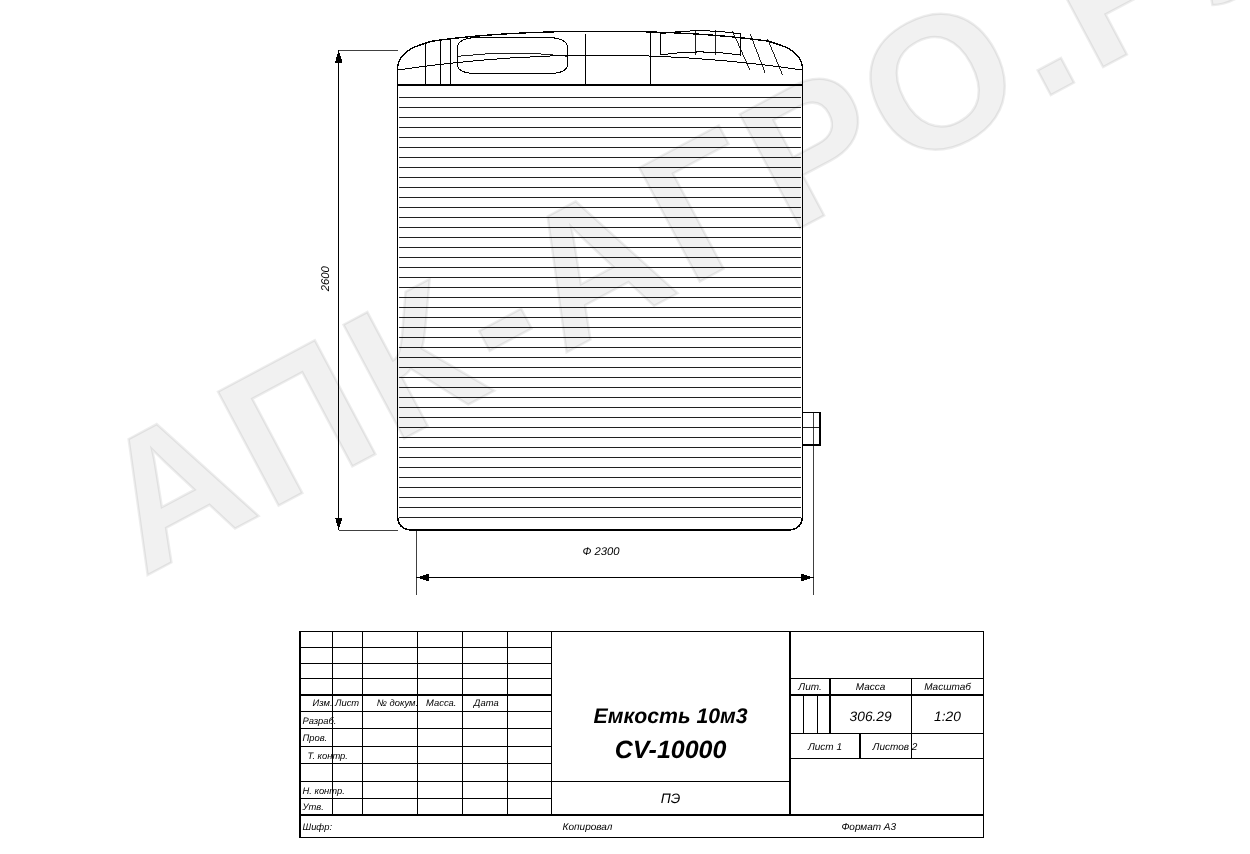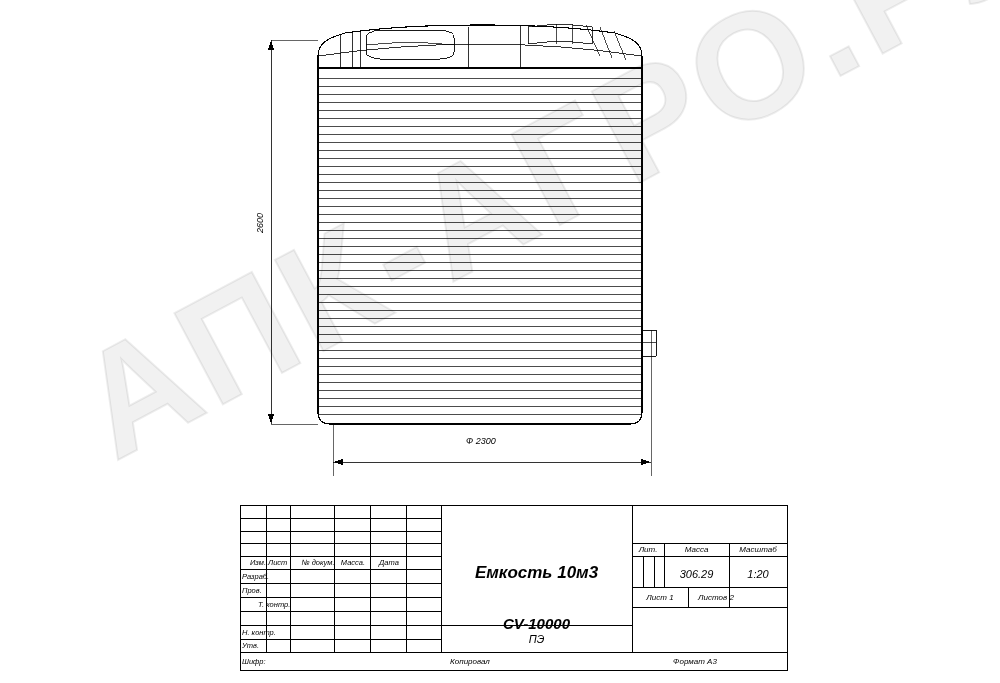--- a/index.html
+++ b/index.html
@@ -81,24 +81,23 @@
   }
   .tb-italic {
     font-style: italic;
   }
   .tb-big {
     font-size: 17px;
     font-style: italic;
     font-weight: bold;
   }
   .tb-big2 {
-    font-size: 15px;
+    font-size: 20px;
     font-style: italic;
     font-weight: bold;
-    margin-top: 23px;
   }
   .dim-label {
     position: absolute;
     font-size: 9px;
     font-style: italic;
     color: #000;
     white-space: nowrap;
   }
   .dim-vert {
     transform: rotate(-90deg);
@@ -253,21 +252,21 @@
   <div id="title-block">
 
     <div class="tb-cell tb-label tb-italic" style="left:0px; top:51px; width:26px; height:13px;padding-left:10px;">Изм.</div>
     <div class="tb-cell tb-label tb-italic" style="left:26px; top:51px; width:24px; height:13px;">Лист</div>
     <div class="tb-cell tb-label tb-italic tb-center" style="left:50px; top:51px; width:44px; height:13px;padding-left:12px;">№ докум.</div>
     <div class="tb-cell tb-label tb-italic tb-center" style="left:94px; top:51px; width:36px; height:13px;">Масса.</div>
     <div class="tb-cell tb-label tb-italic tb-center" style="left:130px; top:51px; width:36px; height:13px;">Дата</div>
 
     <div class="tb-cell tb-label tb-italic" style="left:0px; top:64px; width:50px; height:14px;">Разраб.</div>
     <div class="tb-cell tb-label tb-italic" style="left:0px; top:78px; width:50px; height:14px;">Пров.</div>
-    <div class="tb-cell tb-label tb-italic" style="left:16px; top:92px; width:50px; height:14px;">Т. контр.</div>
+    <div class="tb-cell tb-label tb-italic" style="left:4px; top:92px; width:50px; height:14px;">Т. контр.</div>
     <div class="tb-cell tb-label tb-italic" style="left:0px; top:106px; width:50px; height:14px;"></div>
     <div class="tb-cell tb-label tb-italic" style="left:0px; top:120px; width:50px; height:14px;">Н. контр.</div>
     <div class="tb-cell tb-label tb-italic" style="left:0px; top:134px; width:50px; height:13px;">Утв.</div>
 
     <div class="tb-cell tb-big tb-center" style="left:201px; top:57px; width:191px; height:22px;">Емкость 10м3</div>
     <div class="tb-cell tb-big2 tb-center" style="left:201px; top:83px; width:191px; height:24px;">CV-10000</div>
     <div class="tb-cell tb-italic tb-center" style="left:201px; top:120px; width:191px; height:27px; font-size:11px;">ПЭ</div>
 
     <div class="tb-cell tb-italic tb-center" style="left:392px; top:38px; width:32px; height:13px;">Лит.</div>
     <div class="tb-cell tb-italic tb-center" style="left:424px; top:38px; width:65px; height:13px;">Масса</div>

